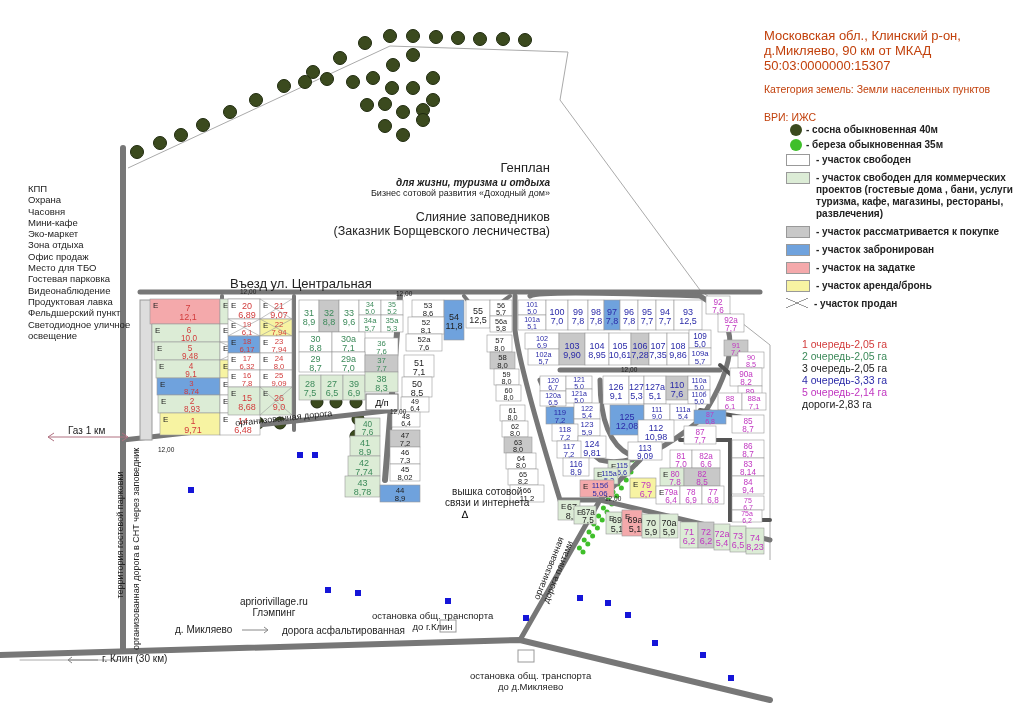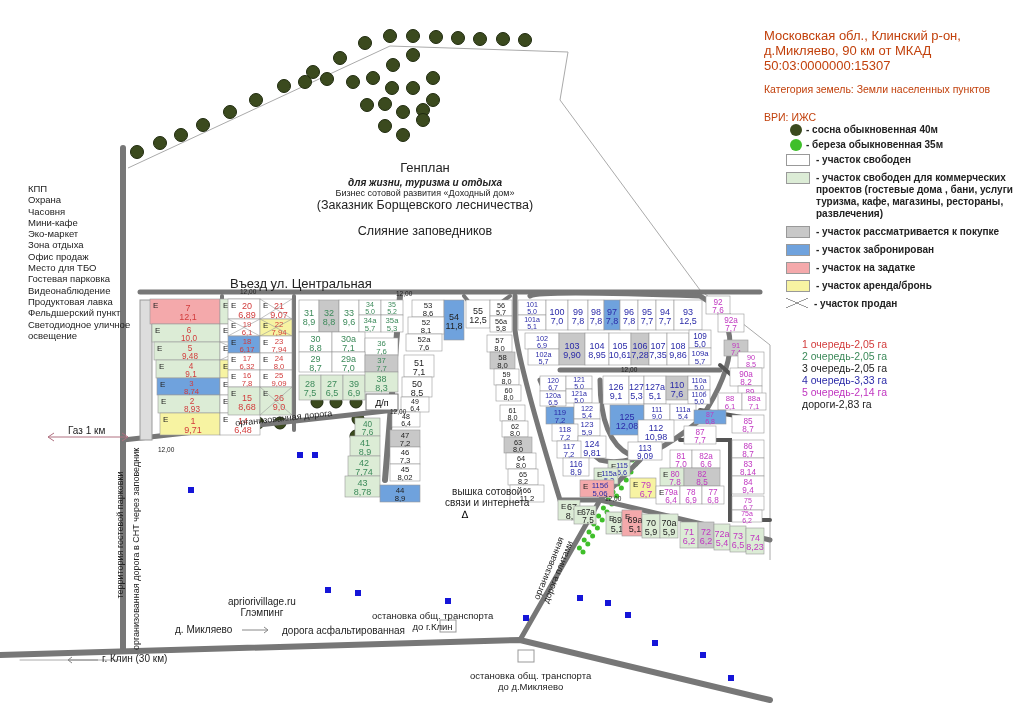--- a/index.html
+++ b/index.html
@@ -8,21 +8,21 @@
   .abs{position:absolute;}
   .info{left:764px;top:28px;font-size:13px;line-height:15px;color:#c2410c;}
   .info .cat{font-size:10.5px;line-height:12px;margin-top:10px;}
   .legend{left:786px;top:124px;font-size:10px;color:#222;width:230px;}
   .lg-row{display:flex;align-items:flex-start;margin-bottom:6px;font-weight:bold;}
   .lg-sw{width:22px;height:10px;border:1px solid #999;margin-right:6px;flex:0 0 auto;}
   .lg-tree{width:12px;height:12px;border-radius:50%;margin:0 4px 0 4px;flex:0 0 auto;}
   .lg-text{line-height:12px;}
   .queues{left:802px;top:338px;font-size:10.5px;line-height:12px;}
   .amen{left:28px;top:183px;font-size:9.5px;line-height:11.3px;color:#222;}
-  .title-block{left:300px;top:160px;width:250px;text-align:center;}
+  .title-block{left:300px;top:160px;width:250px;text-align:right;}
   .gen{font-size:13px;}
   .club{font-size:19px;margin-top:8px;display:inline-block;border-bottom:1px solid #333;padding-bottom:1px;}
   .sub1{font-size:10px;font-weight:bold;margin-top:2px;font-style:italic;}
   .sub2{font-size:9px;}
   .merge{font-size:12.5px;margin-top:12px;line-height:14px;}
   .lbl{font-size:10px;color:#222;white-space:nowrap;}
   .plot-t{font-family:"Liberation Sans",sans-serif;text-anchor:middle;}
 </style>
 </head>
 <body>
@@ -1050,38 +1050,38 @@
     <div>Продуктовая лавка</div>
     <div>Фельдшерский пункт</div>
     <div>Светодиодное уличное</div>
     <div>освещение</div>
   </div>
 
 <div class="abs title-block">
   <div class="gen">Генплан</div>
   <div class="sub1">для жизни, туризма и отдыха</div>
   <div class="sub2">Бизнес сотовой развития «Доходный дом»</div>
+  <div class="merge">Слияние заповедников</div>
   <div class="merge" style="margin-top:0">(Заказник Борщевского лесничества)</div>
-  <div class="merge">Слияние заповедников</div>
 </div>
 
 <div class="abs lbl" style="left:230px;top:276px;font-size:13px;">Въезд ул. Центральная</div>
 <div class="abs lbl" style="left:235px;top:413px;font-size:9px;transform:rotate(-6deg);">организованная дорога</div>
 <div class="abs lbl" style="left:68px;top:425px;">Газ 1 км</div>
 <div class="abs lbl" style="left:30px;top:530px;font-size:9px;transform:rotate(-90deg);transform-origin:center;width:200px;text-align:center;margin-left:-10px;">территория гостевой парковки</div>
 <div class="abs lbl" style="left:30px;top:545px;font-size:9px;transform:rotate(-90deg);transform-origin:center;width:200px;text-align:center;margin-left:6px;">организованная дорога в СНТ через заповедник</div>
 <div class="abs lbl" style="left:445px;top:486px;text-align:center;">
   <div>вышка сотовой</div>
   <div>связи и интернета</div>
 </div>
 <div class="abs lbl" style="left:520px;top:560px;font-size:9px;transform:rotate(-68deg);text-align:center;">
   <div>организованная</div>
   <div>дорога плитами</div>
 </div>
-<div class="abs lbl" style="left:228px;top:596px;text-align:center;">
+<div class="abs lbl" style="left:240px;top:596px;text-align:center;">
   <div>apriorivillage.ru</div>
   <div>Глэмпинг</div>
 </div>
 <div class="abs lbl" style="left:175px;top:624px;">д. Микляево</div>
 <div class="abs lbl" style="left:282px;top:625px;">дорога асфальтированная</div>
 <div class="abs lbl" style="left:372px;top:610px;text-align:center;font-size:9.5px;">
   <div>остановка общ. транспорта</div>
   <div>до г.Клин</div>
 </div>
 <div class="abs lbl" style="left:470px;top:670px;text-align:center;font-size:9.5px;">

